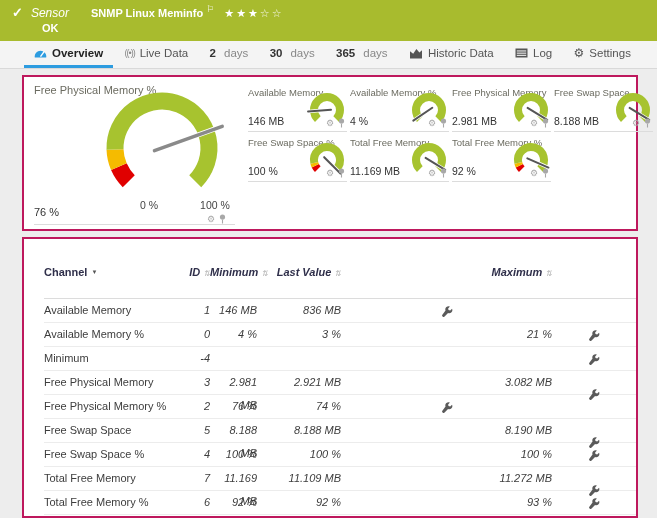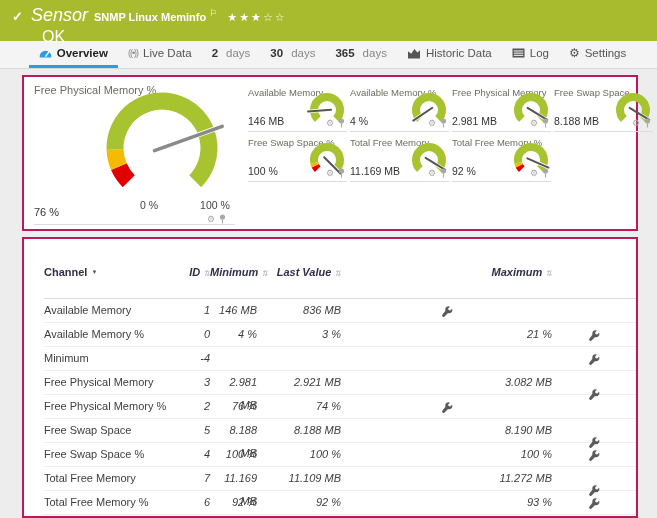--- a/index.html
+++ b/index.html
@@ -3,30 +3,30 @@
 <meta charset="utf-8">
 <style>
   html,body{margin:0;padding:0;width:657px;height:518px;overflow:hidden;
     font-family:"Liberation Sans",sans-serif;background:#ededed;}
   .page{position:relative;width:657px;height:518px;}
 
   
   .topbar{height:41px;background:#a8bb2e;color:#fff;box-sizing:border-box;padding:5px 0 0 12px;}
   .topbar .row1{display:flex;align-items:baseline;white-space:nowrap;}
   .check{font-size:13px;font-weight:bold;margin-right:8px;}
-  .kind{font-style:italic;font-size:18px;margin-right:6px;}
+  .kind{font-style:italic;font-size:12px;margin-right:22px;}
   .sensor-title{font-weight:bold;font-size:11px;}
   .flag{font-size:9px;position:relative;top:-5px;margin-left:3px;cursor:pointer;}
   .stars{font-size:11px;letter-spacing:2px;margin-left:10px;cursor:pointer;}
   .stars .se{opacity:.85;}
-  .statusline{font-size:16px;font-weight:normal;margin:2px 0 0 30px;}
+  .statusline{font-size:11px;font-weight:bold;margin:2px 0 0 30px;}
 
   
   .tabs{height:27px;background:#f4f4f4;border-bottom:1px solid #d9d9d9;
-    display:flex;justify-content:center;align-items:stretch;padding:0 16px 0 24px;}
+    display:flex;justify-content:space-between;align-items:stretch;padding:0 16px 0 24px;}
   .tab{display:flex;align-items:center;gap:5px;font-size:11.5px;color:#555;
     padding:0 10px;cursor:pointer;box-sizing:border-box;border-bottom:3px solid transparent;}
   .tab.active{color:#222;font-weight:bold;border-bottom-color:#2d9ce0;}
   .tab .num{font-weight:bold;color:#333;}
   .tab .word{color:#888;margin-left:3px;}
   .liveicon{font-size:9px;color:#888;letter-spacing:-1px;}
   .gearchar{font-size:12px;color:#555;line-height:1;}
 
   
   .panel{position:absolute;left:22px;width:616px;background:#fff;border:2px solid #be185d;box-sizing:border-box;}

